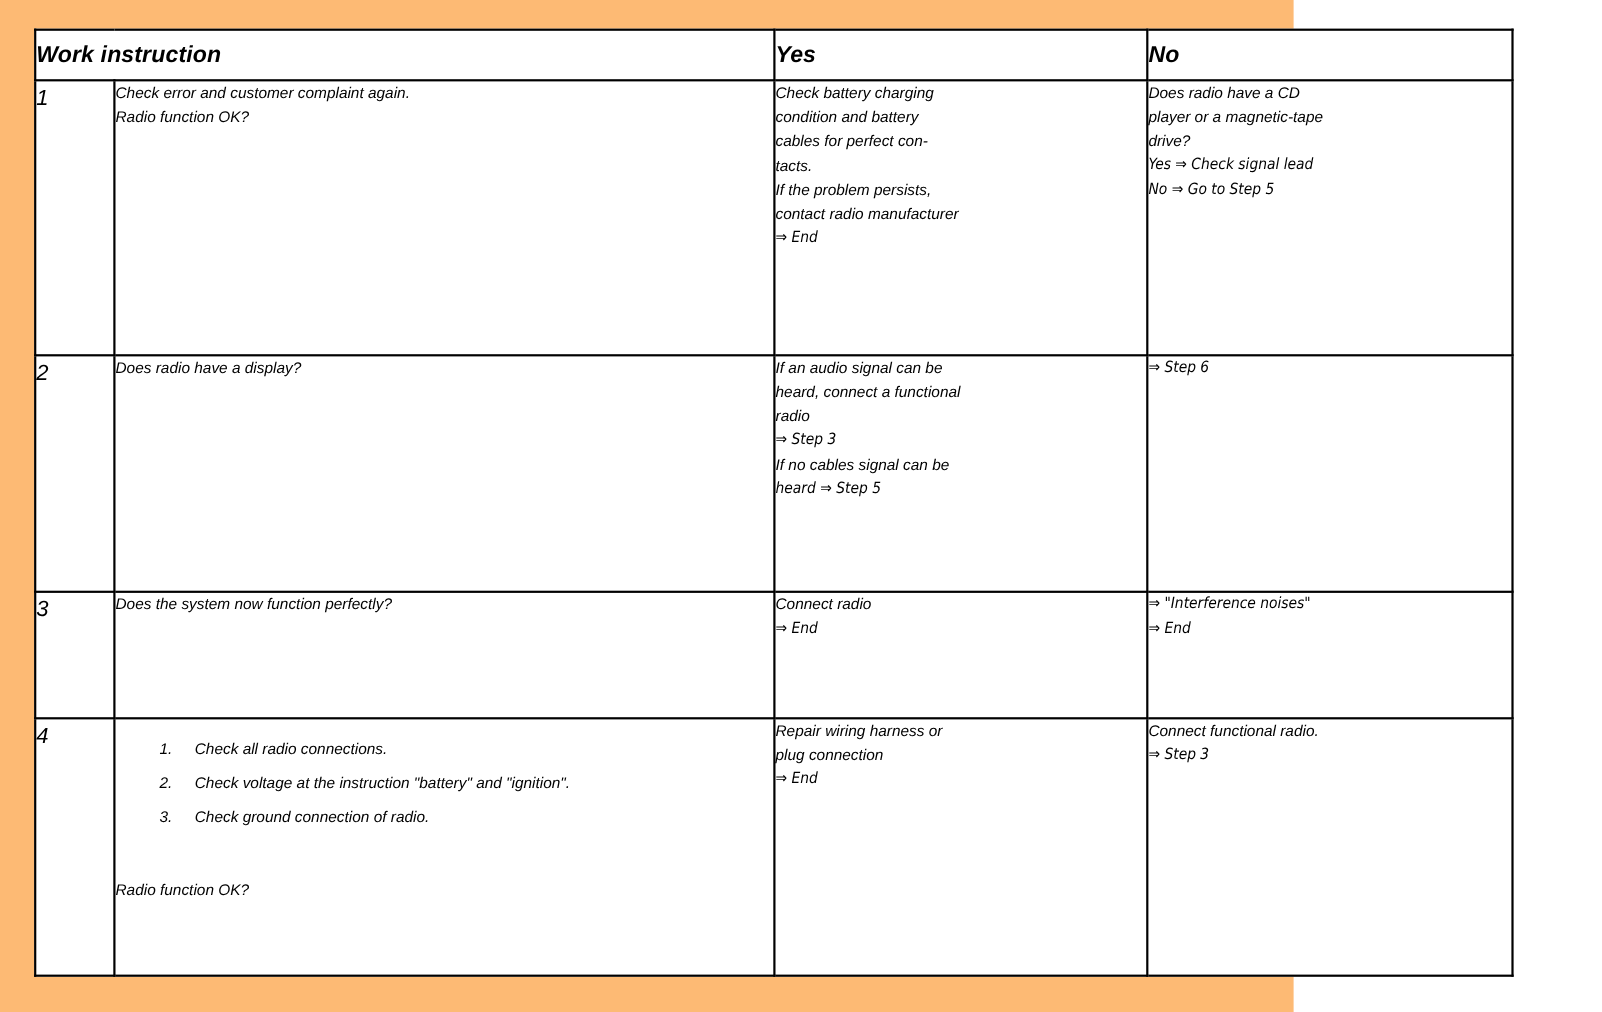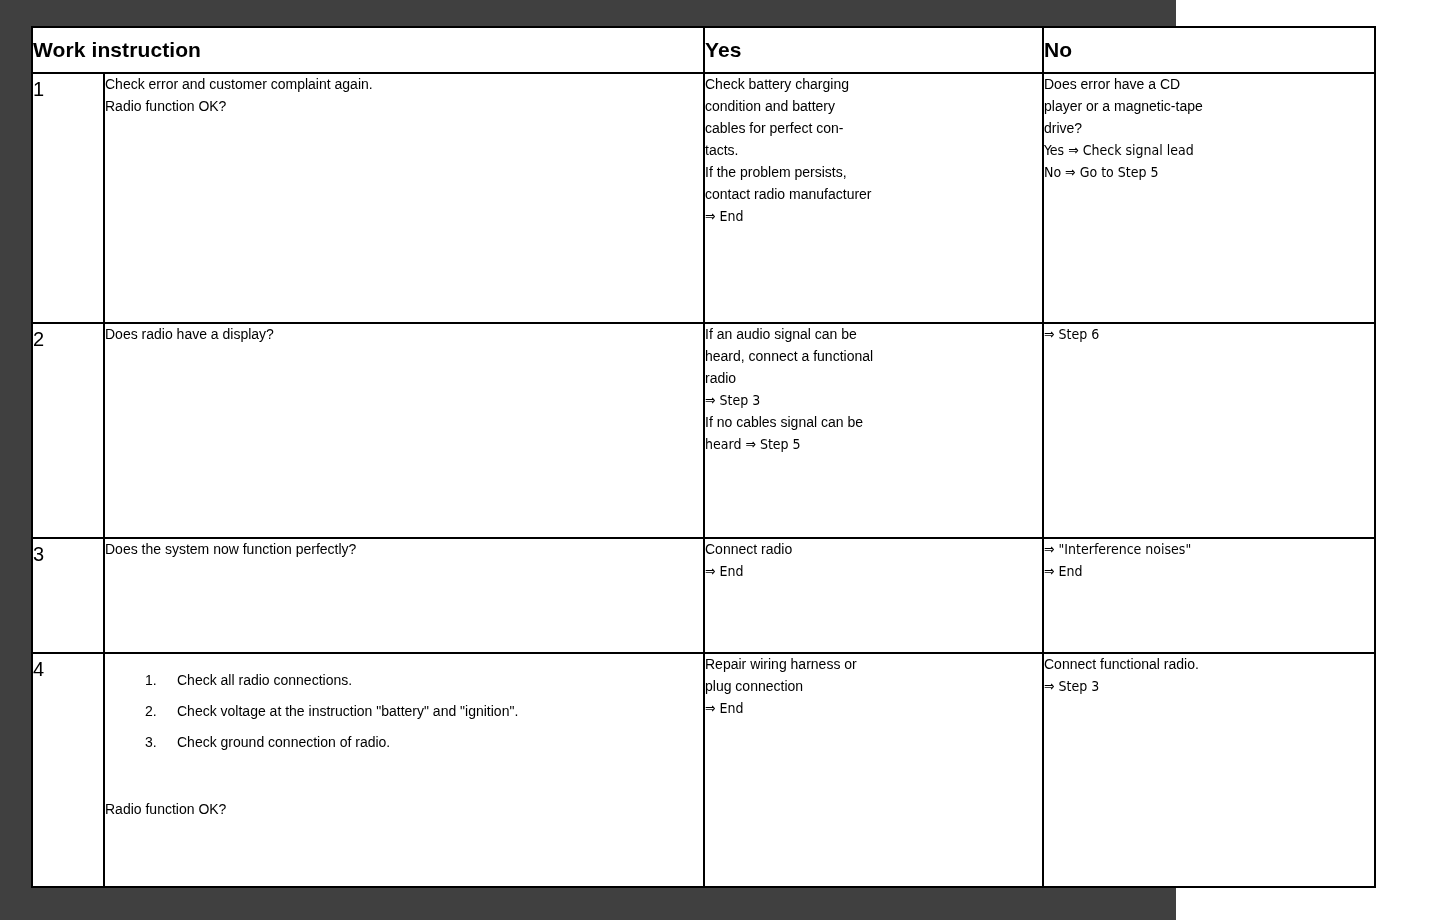--- a/index.html
+++ b/index.html
@@ -13,21 +13,22 @@
     height: 920px;
     font-family: "Liberation Sans", "DejaVu Sans", sans-serif;
     color: #000000;
     overflow: hidden;
   }
 
   .page {
     position: relative;
     width: 1176px;
     height: 920px;
-    background: #404040;
+    background: #fdba74;
+    font-style: italic;
   }
 
   
   .wi-table {
     position: absolute;
     left: 31px;
     top: 26px;
     width: 1343px;
     border-collapse: collapse;
     table-layout: fixed;
@@ -153,21 +154,21 @@
         <td class="cell cell-yes">
           <span class="line">Check battery charging</span>
           <span class="line">condition and battery</span>
           <span class="line">cables for perfect con-</span>
           <span class="line">tacts.</span>
           <span class="line">If the problem persists,</span>
           <span class="line">contact radio manufacturer</span>
           <span class="line arrow">⇒ End</span>
         </td>
         <td class="cell cell-no">
-          <span class="line">Does error have a CD</span>
+          <span class="line">Does radio have a CD</span>
           <span class="line">player or a magnetic-tape</span>
           <span class="line">drive?</span>
           <span class="line arrow">Yes ⇒ Check signal lead</span>
           <span class="line arrow">No ⇒ Go to Step 5</span>
         </td>
       </tr>
 
       <tr class="r2">
         <td class="cell cell-step">
           <span class="line">2</span>

